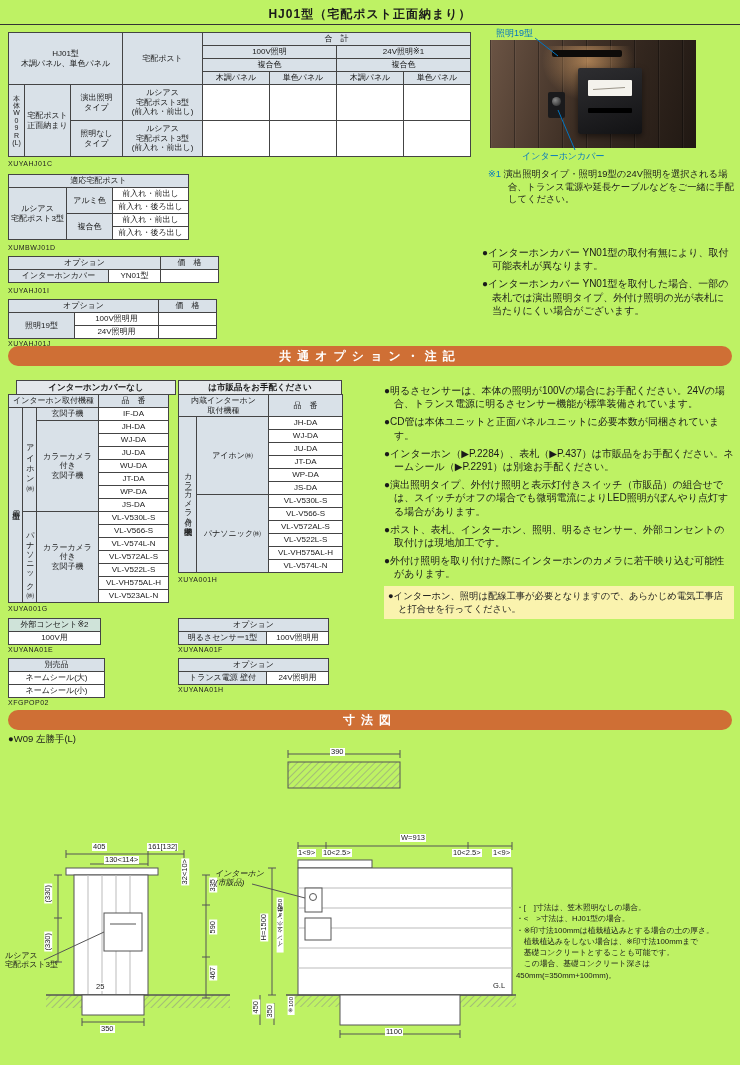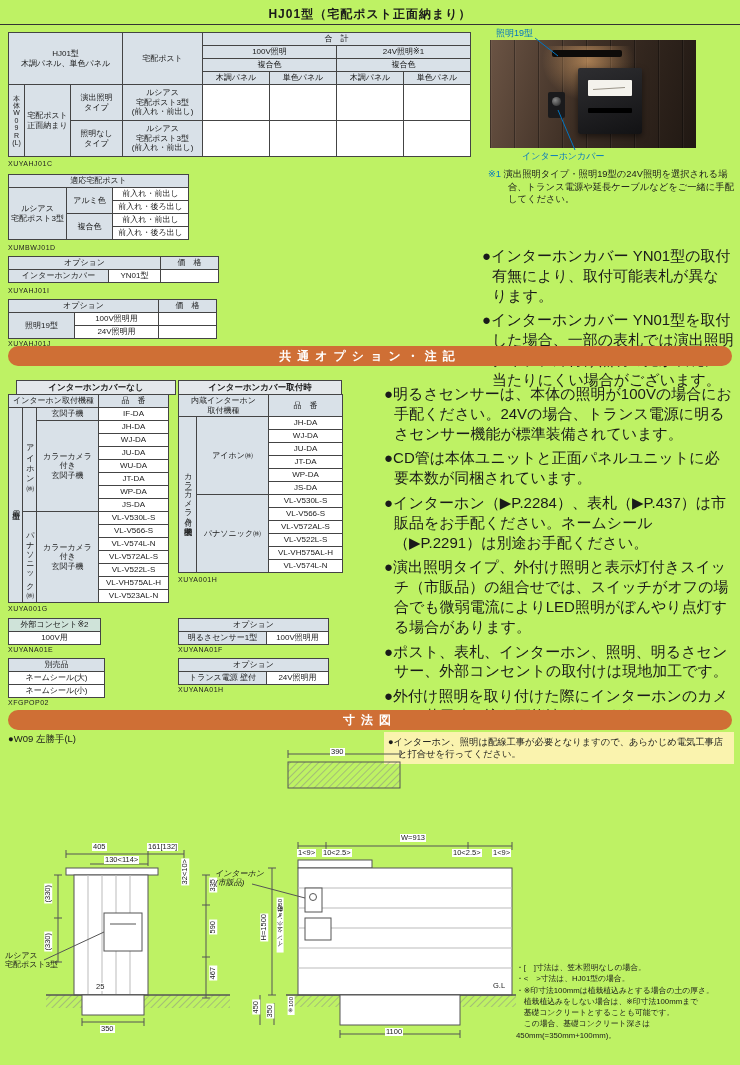--- a/index.html
+++ b/index.html
@@ -26,31 +26,31 @@
   .photo-unit{left:88px;top:28px;width:64px;height:66px;background:linear-gradient(160deg,#2e2e31,#121214);border-radius:2px;box-shadow:0 3px 6px rgba(0,0,0,.5)}
   .plate{position:absolute;left:10px;top:12px;width:44px;height:16px;background:#f4f2ec;border-radius:1px}
   .plate:after{content:"";position:absolute;left:5px;top:8px;width:32px;border-top:1px solid #9a9488;transform:rotate(-4deg)}
   .slot{position:absolute;left:10px;top:40px;width:44px;height:5px;background:#000;border-radius:1px}
   .photo-intercom{left:58px;top:52px;width:17px;height:26px;background:#1a1a1c;border-radius:2px}
   .lens{position:absolute;left:4px;top:5px;width:9px;height:9px;border-radius:50%;background:radial-gradient(circle at 35% 35%, #888, #1d1d1d)}
   .anno{position:absolute;left:480px;top:24px;width:260px;height:145px;pointer-events:none}
   .photo-label{position:absolute;font-size:9px;color:#0075c2;white-space:nowrap}
   .note1{position:absolute;left:488px;top:168px;width:246px;font-size:9.3px;line-height:1.35;padding-left:20px;text-indent:-20px}
   .bullets{position:absolute;left:482px;top:246px;width:252px}
-  .note{font-size:15px;line-height:1.32;margin-bottom:5px;padding-left:10px;text-indent:-10px}
+  .note{font-size:10px;line-height:1.32;margin-bottom:5px;padding-left:10px;text-indent:-10px}
   .notes-col{position:absolute;left:384px;top:384px;width:350px}
   .highlight{background:#faf3ae;font-size:9.3px;line-height:1.32;padding:4px 5px 4px 14px;text-indent:-10px;margin-top:6px}
   .dim-header{position:absolute;left:8px;top:733px;font-size:9.5px}
   .drawing{position:absolute;left:0;top:748px;width:740px;height:306px}
   .drawing-labels{position:absolute;left:0;top:0;width:100%;height:100%}
   .dim{position:absolute;font-size:7.5px;line-height:1.1;background:#fff;padding:0 1px;white-space:pre}
   .dim.rot{writing-mode:vertical-rl;transform:rotate(180deg);padding:1px 0}
   .dim.small{font-size:6px}
   .dim.cap{background:transparent;font-size:8px}
-  .dimnotes{position:absolute;left:516px;top:962px;width:220px}
+  .dimnotes{position:absolute;left:516px;top:902px;width:220px}
   .dimnote{font-size:7.8px;line-height:1.45;white-space:pre-line}
   .unit-note{position:absolute;right:6px;top:1079px;font-size:8.5px}
   tr.h{height:13px} tr.b{height:36px} tr.r{height:13px} tr.r2{height:22px}
 </style>
 </head>
 <body>
 
 <div class="page">
 
   <div class="title">HJ01型（宅配ポスト正面納まり）</div>
@@ -292,21 +292,21 @@
     <tr class="r">
           <td>VL-VH575AL-H</td>
         </tr>
     <tr class="r">
           <td>VL-V523AL-N</td>
         </tr>
   </tbody>
     </table>
   <div class="code" style="left:8px;top:605px">XUYA001G</div>
 
-  <div class="ttl" style="left:178px;top:380px;width:164px">インターホンカバー取付時</div>
+  <div class="ttl" style="left:178px;top:380px;width:164px">は市販品をお手配ください</div>
   <table class="tbl" style="left:178px;top:394px;width:164px">
     <colgroup>
         <col style="width:18px">
         <col style="width:72px">
         <col style="width:74px">
       </colgroup>
     <tbody>
         <tr class="r2">
       <td class="hd pre" colspan="2">内蔵インターホン
 取付機種</td>

